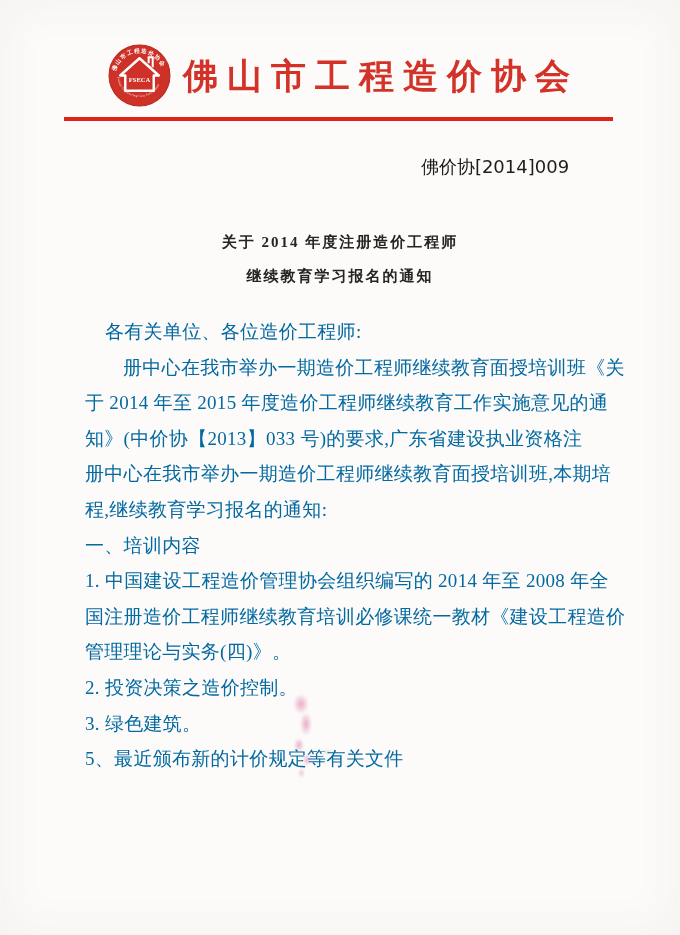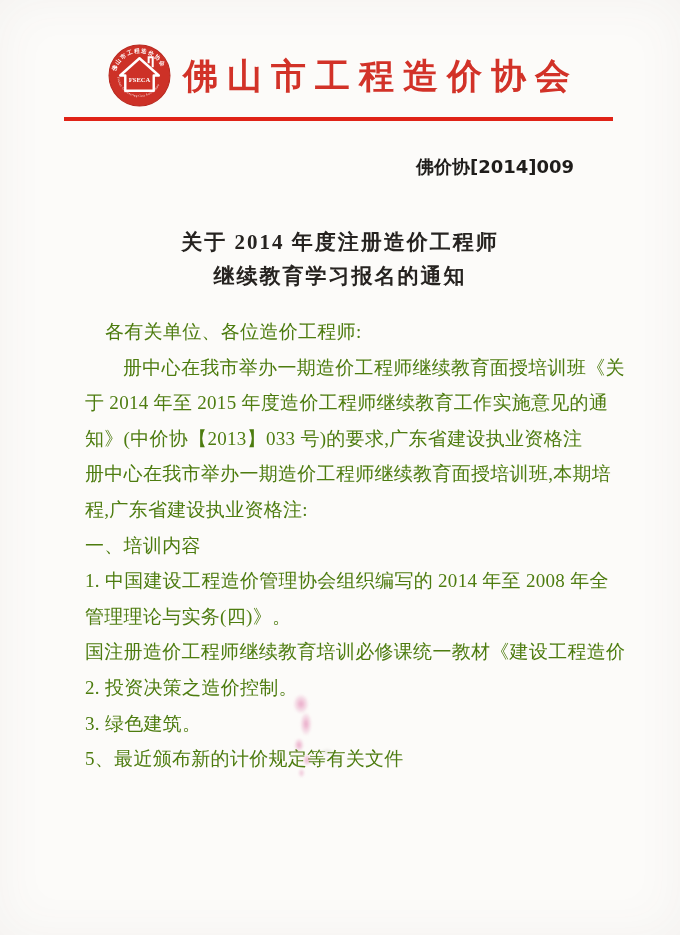--- a/index.html
+++ b/index.html
@@ -51,50 +51,50 @@
   
   .doc-number {
     position: absolute;
     left: 395px;
     top: 153px;
     width: 200px;
     height: 28px;
     line-height: 28px;
     text-align: center;
     font-family: "DejaVu Sans", "Liberation Sans", sans-serif;
-    font-weight: bold;
+    font-weight: normal;
     font-size: 18px;
     color: #1f1d1b;
     white-space: nowrap;
   }
   
   .title-block {
     position: absolute;
     left: 0;
     top: 225px;
     width: 680px;
     text-align: center;
-    font-size: 21px;
+    font-size: 15px;
     font-weight: bold;
     letter-spacing: 2px;
     color: #262320;
   }
   .title-block .title-line {
     height: 34px;
     line-height: 34px;
     white-space: nowrap;
   }
   
   .body-text {
     position: absolute;
     left: 85px;
     top: 314px;
     width: 530px;
     font-size: 19px;
-    color: #4d7c0f;
+    color: #0369a1;
     font-family: Liberation Serif, serif;
   }
   .body-text .line {
     height: 35.6px;
     line-height: 35.6px;
     white-space: nowrap;
     letter-spacing: 0.3px;
   }
   .indent-1 { text-indent: 20px; }
   .indent-2 { text-indent: 38px; }
@@ -146,25 +146,25 @@
     <div class="title-line">关于 2014 年度注册造价工程师</div>
     <div class="title-line">继续教育学习报名的通知</div>
   </div>
 
   <div class="body-text">
     <div class="line indent-1">各有关单位、各位造价工程师:</div>
     <div class="line indent-2">册中心在我市举办一期造价工程师继续教育面授培训班《关</div>
     <div class="line">于 2014 年至 2015 年度造价工程师继续教育工作实施意见的通</div>
     <div class="line">知》(中价协【2013】033 号)的要求,广东省建设执业资格注</div>
     <div class="line">册中心在我市举办一期造价工程师继续教育面授培训班,本期培</div>
-    <div class="line">程,广东省建设执业资格注:</div>
+    <div class="line">程,继续教育学习报名的通知:</div>
     <div class="line">一、培训内容</div>
     <div class="line">1. 中国建设工程造价管理协会组织编写的 2014 年至 2008 年全</div>
+    <div class="line">国注册造价工程师继续教育培训必修课统一教材《建设工程造价</div>
     <div class="line">管理理论与实务(四)》。</div>
-    <div class="line">国注册造价工程师继续教育培训必修课统一教材《建设工程造价</div>
     <div class="line">2. 投资决策之造价控制。</div>
     <div class="line">3. 绿色建筑。</div>
     <div class="line">5、最近颁布新的计价规定等有关文件</div>
   </div>
 
   <div class="smudge sm1"></div>
   <div class="smudge sm2"></div>
   <div class="smudge sm3"></div>
   <div class="smudge sm4"></div>
   <div class="smudge sm5"></div>

